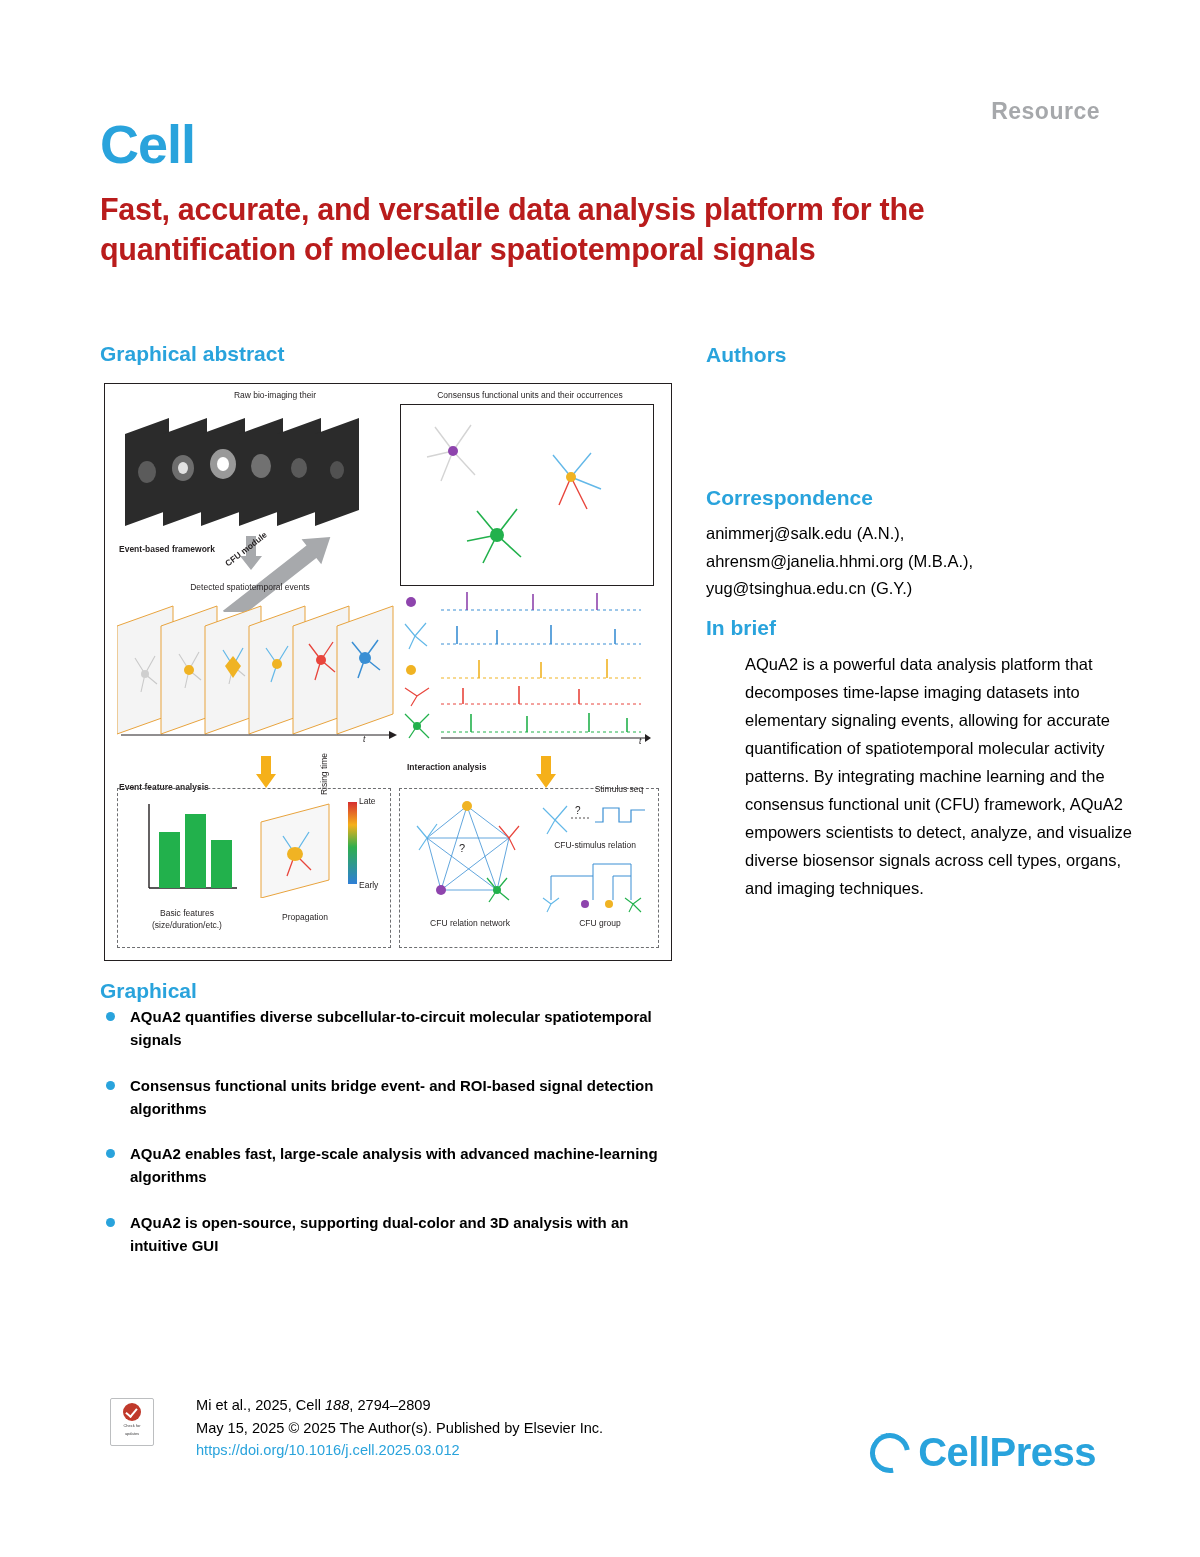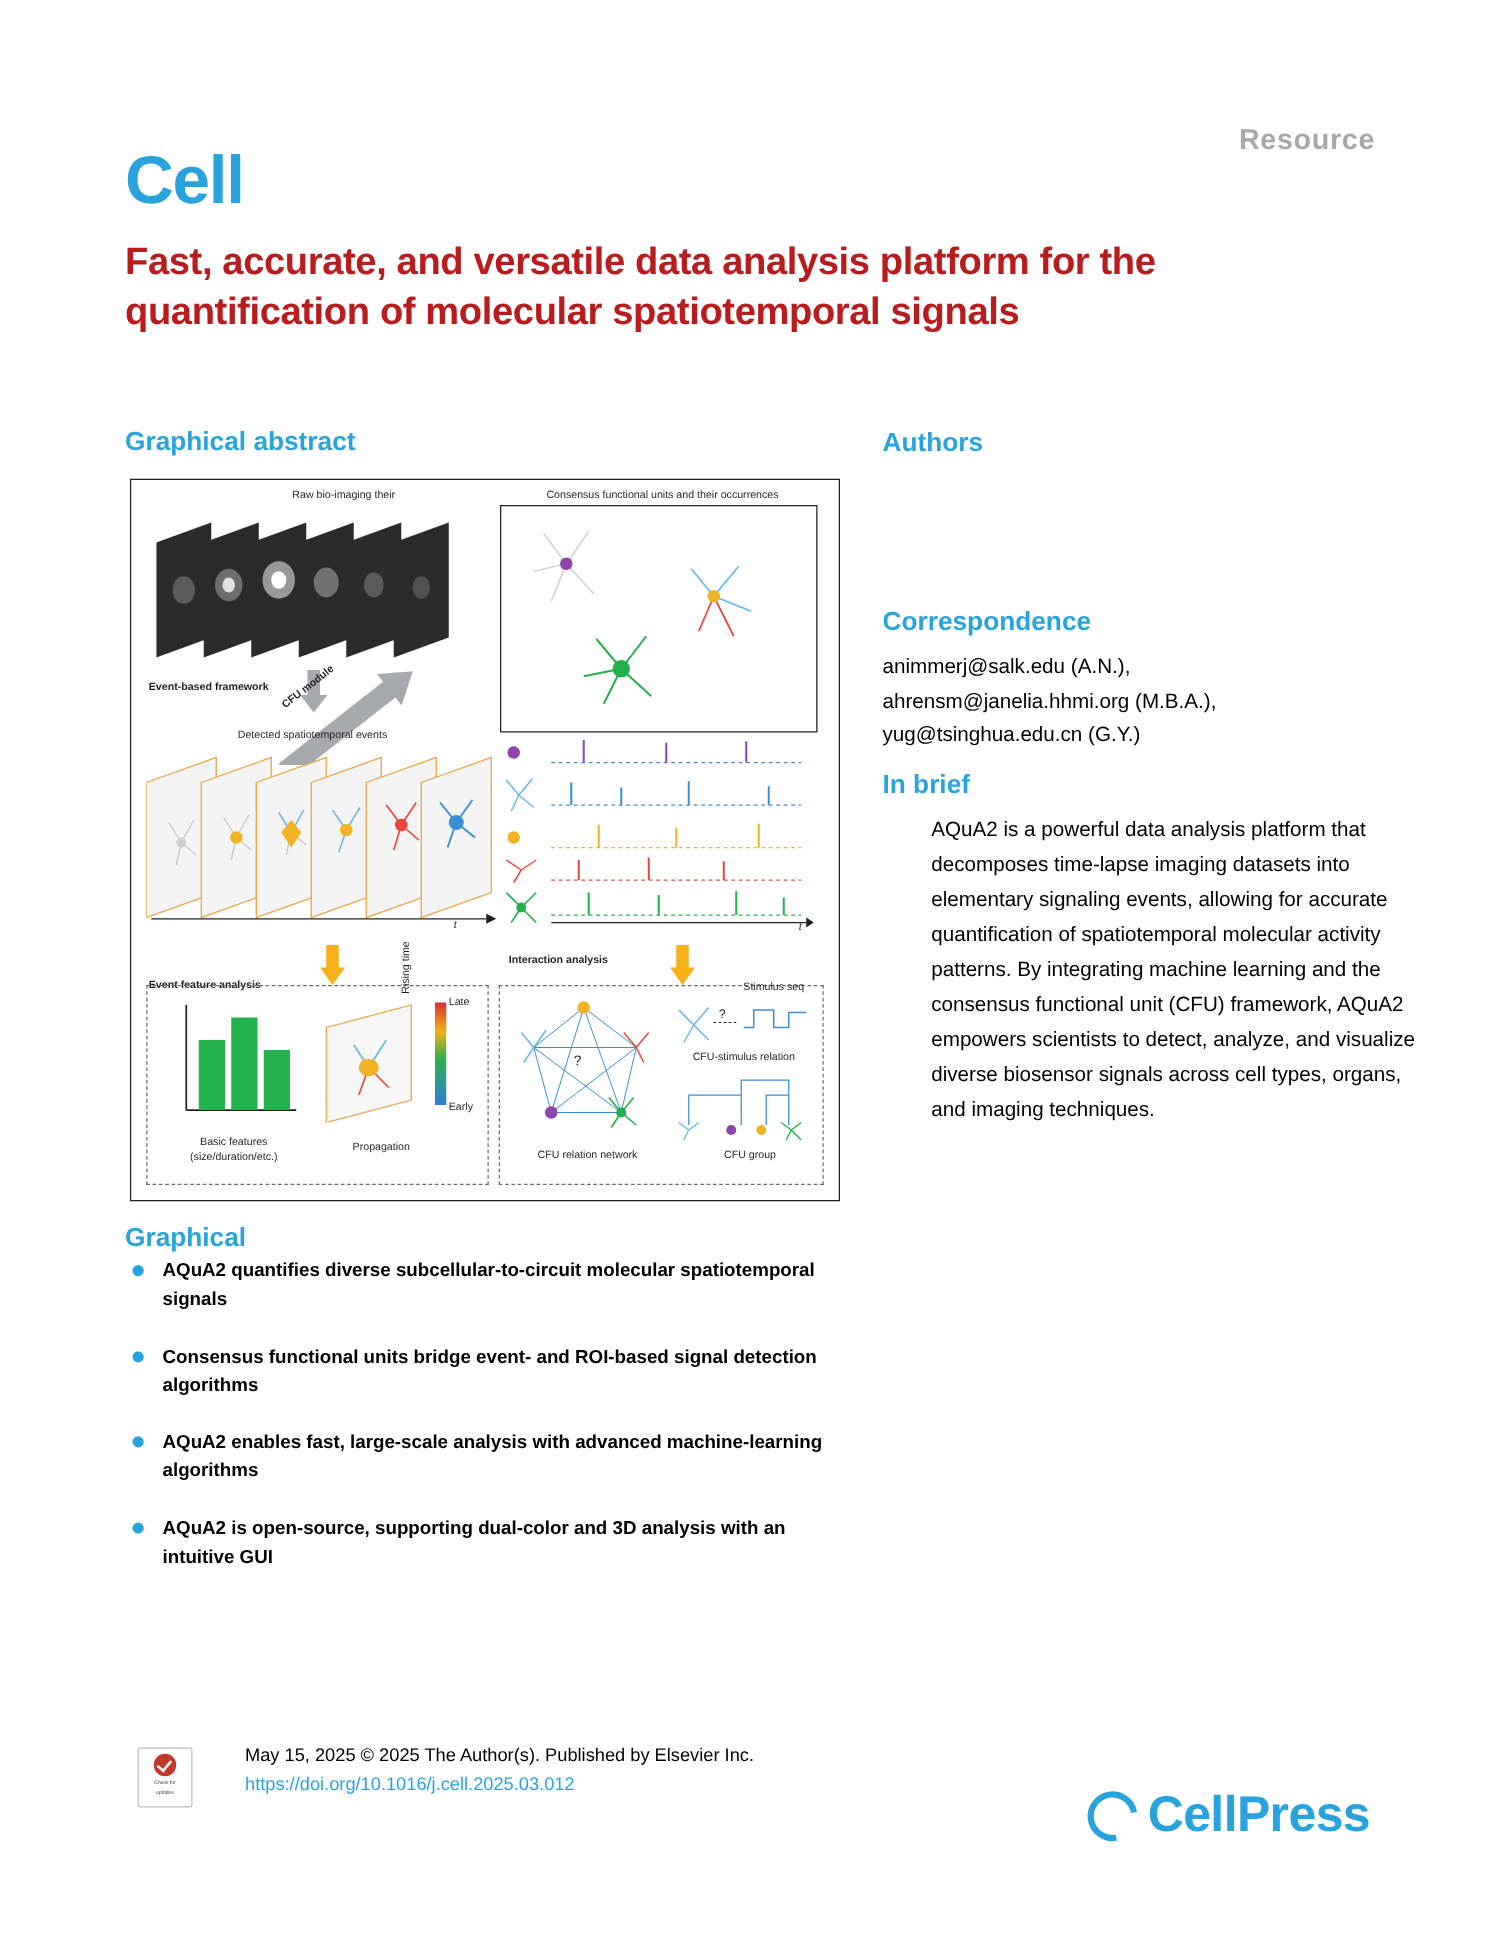--- a/index.html
+++ b/index.html
@@ -406,20 +406,23 @@
     <div class="fcap" style="left:450px;top:534px;width:90px;">CFU group</div>
   </div>
 
   <div class="checkmark">
     <div class="mk"></div>
     <div class="t1">Check for</div>
     <div class="t1">updates</div>
   </div>
 
   <div class="footer">
+    <div>
+      <span>Mi et al., 2025, Cell </span><i>188</i><span>, 2794–2809</span>
+    </div>
     <div>May 15, 2025 © 2025 The Author(s). Published by Elsevier Inc.</div>
     <div class="doi">https://doi.org/10.1016/j.cell.2025.03.012</div>
   </div>
 
   <div class="cellpress">
     <div class="swirl"></div>
     <div class="cp-text">CellPress</div>
   </div>
 
 </div>

